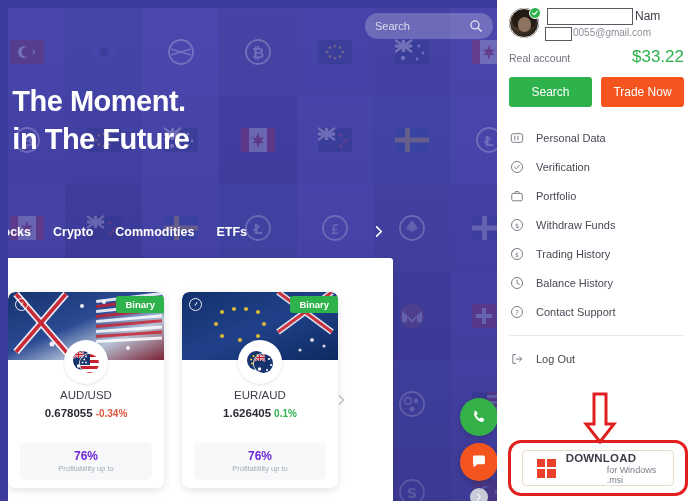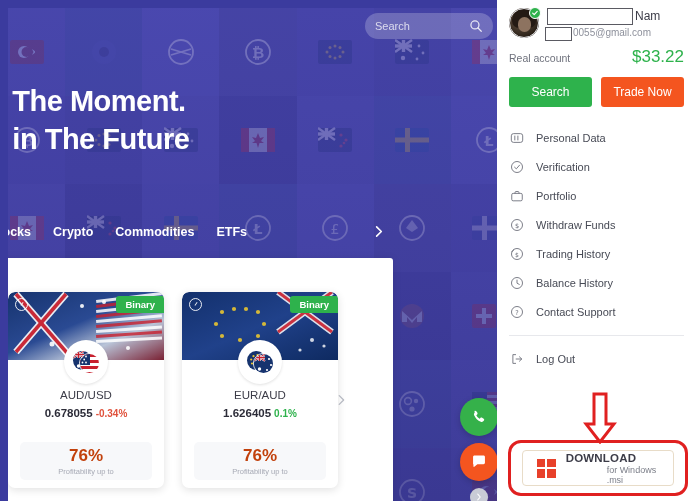--- a/index.html
+++ b/index.html
@@ -109,21 +109,21 @@
   .card .priceRow {
     position: absolute; top: 115px; width: 100%; text-align: center;
     font-size: 11.5px; color: #2c2c38; font-weight: bold;
   }
   .card .priceRow .chg { font-size: 10px; font-weight: bold; margin-left: 3px; }
   .card .profit {
     position: absolute; left: 12px; right: 12px; top: 150px; height: 38px;
     background: #f7f8fa; border-radius: 5px;
     display: flex; flex-direction: column; align-items: center; justify-content: center;
   }
-  .card .profit .pv { font-size: 17px; font-weight: bold; color: #c2410c; }
+  .card .profit .pv { font-size: 12px; font-weight: bold; color: #6d28d9; }
   .card .profit .pl { font-size: 7.5px; color: #a7aab5; margin-top: 1px; }
   #cardNext {
     position: absolute; left: 337px; top: 132px; width: 20px; height: 20px;
     display: flex; align-items: center; justify-content: center;
   }
 
   
   #fabs { position: absolute; left: 452px; top: 390px; width: 38px; }
   .fab {
     width: 38px; height: 38px; border-radius: 50%;

